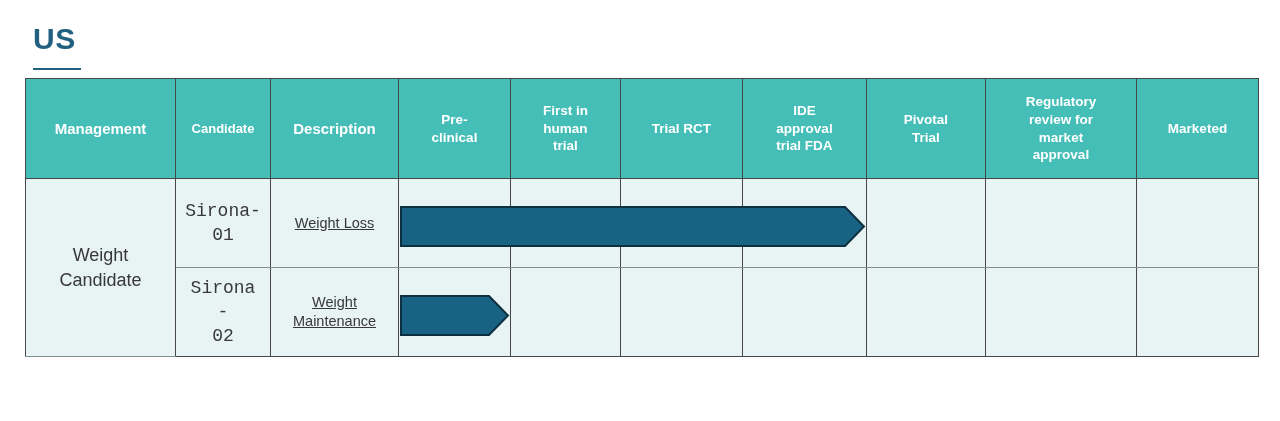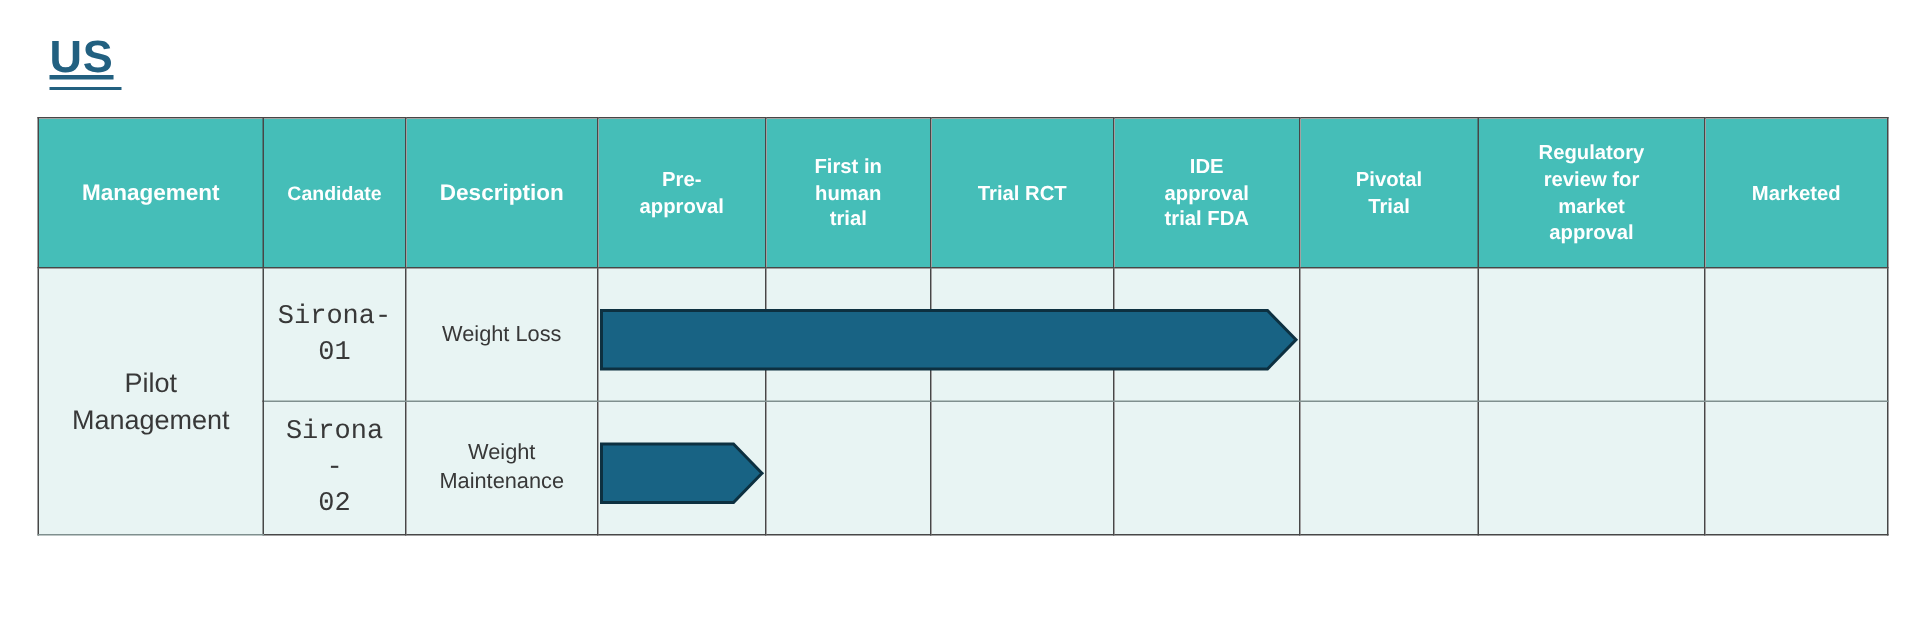--- a/index.html
+++ b/index.html
@@ -20,22 +20,21 @@
     left: 33px;
     top: 22px;
     font-size: 30px;
     font-weight: bold;
     color: #226080;
     letter-spacing: 0.5px;
   }
   .page-title .underline {
     display: inline-block;
     border-bottom: 2.5px solid #226080;
-    padding: 0 5px 2px 0;
-    text-decoration: underline;
+    padding: 0 5px 12px 0;
   }
   .table-wrap {
     position: absolute;
     left: 25px;
     top: 78px;
     width: 1233px;
   }
   table.pipeline {
     border-collapse: collapse;
     table-layout: fixed;
@@ -70,20 +69,21 @@
   }
   td.candidate-cell {
     font-size: 18px;
     line-height: 1.35;
     white-space: pre-line;
     font-family: Liberation Mono, monospace;
   }
   td.description-cell {
     font-size: 14.5px;
     line-height: 1.3;
+    text-decoration: underline;
   }
   td.stage-cell { }
   tbody tr:first-child td { border-bottom-color: #7f8f8e; }
   tbody tr:last-child td { border-top-color: #7f8f8e; text-align: center; }
   .arrow-overlay {
     position: absolute;
     pointer-events: none;
     overflow: visible;
   }
 </style>
@@ -109,40 +109,40 @@
         <col style="width:119px">
         <col style="width:151px">
         <col style="width:122px">
       </colgroup>
       <thead>
         <tr>
           <th class="size-lg">Management</th>
           <th class="size-sm">Candidate</th>
           <th class="size-lg">Description</th>
           <th>Pre-
-approval</th>
+clinical</th>
           <th>First in
 human
 trial</th>
           <th>Trial RCT</th>
           <th>IDE
 approval
 trial FDA</th>
           <th>Pivotal
 Trial</th>
           <th>Regulatory
 review for
 market
 approval</th>
           <th>Marketed</th>
         </tr>
       </thead>
       <tbody>
         <tr>
-          <td class="programme-cell" rowspan="2">Pilot Management</td>
+          <td class="programme-cell" rowspan="2">Weight Candidate</td>
           <td class="candidate-cell">Sirona-
 01</td>
           <td class="description-cell">Weight Loss</td>
           <td class="stage-cell"></td>
           <td class="stage-cell"></td>
           <td class="stage-cell"></td>
           <td class="stage-cell"></td>
           <td class="stage-cell"></td>
           <td class="stage-cell"></td>
           <td class="stage-cell"></td>

